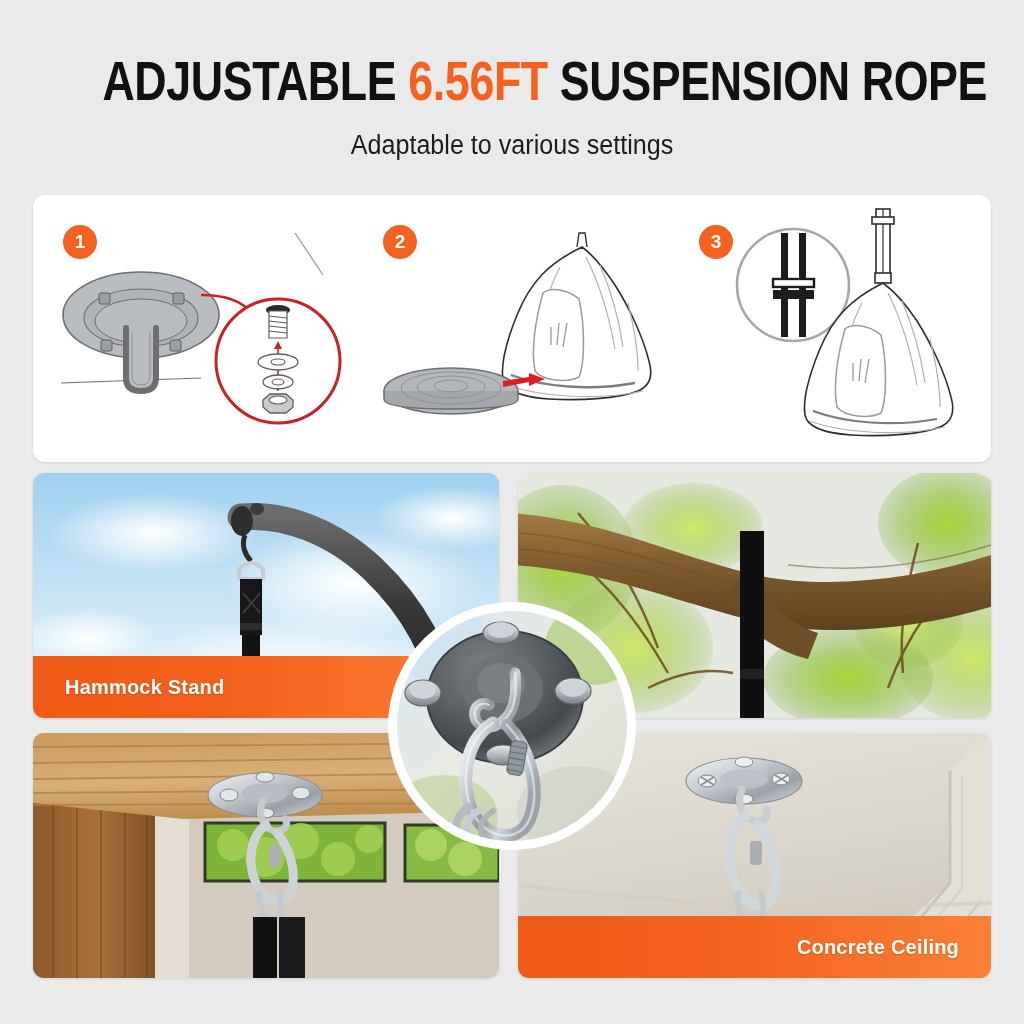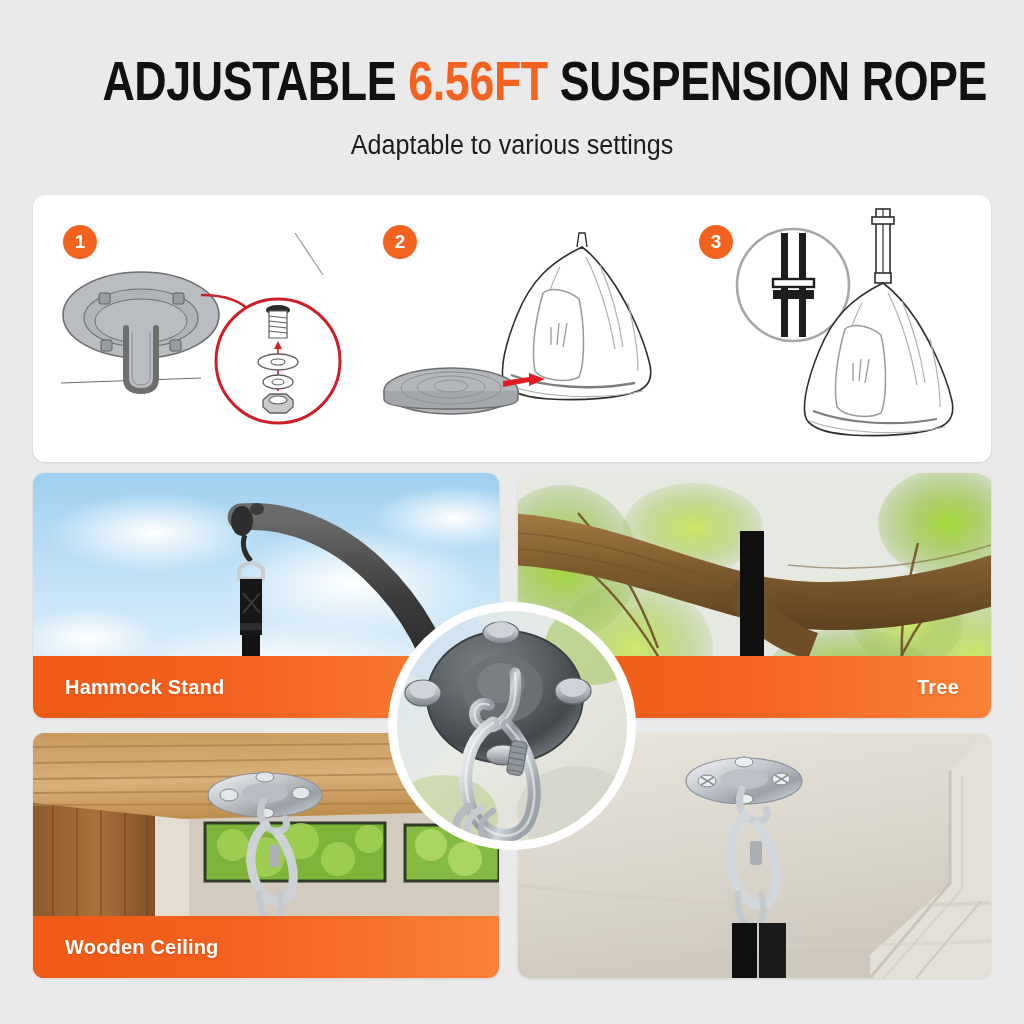--- a/index.html
+++ b/index.html
@@ -349,23 +349,20 @@
         <path d="M0 60 C90 66 160 98 235 116"></path>
         <path d="M0 76 C90 82 160 112 235 130"></path>
         <path d="M260 120 C330 136 410 130 473 108"></path>
         <path d="M260 134 C330 148 410 142 473 120"></path>
         <path d="M270 92 C340 100 410 92 473 72"></path>
       </g>
 
       <rect x="222" y="58" width="24" height="187" fill="#0f0f0f"></rect>
       <rect x="222" y="196" width="24" height="10" fill="#222222"></rect>
     </svg>
-    <div class="band right">
-      <span class="band-label">Tree</span>
-    </div>
   </div>
 
   <div class="cell cell-bl">
     <svg class="photo" viewBox="0 0 466 245" preserveAspectRatio="none">
       <defs>
         <linearGradient id="woodCeil" x1="0" y1="0" x2="0.2" y2="1">
           <stop offset="0%" stop-color="#c89a5e"></stop>
           <stop offset="60%" stop-color="#d9b07a"></stop>
           <stop offset="100%" stop-color="#c08f50"></stop>
         </linearGradient>
@@ -433,23 +430,20 @@
       <path d="M230 68 C224 82 230 96 242 98 C252 99 256 92 252 86" fill="none" stroke="#c4c9ce" stroke-width="7" stroke-linecap="round"></path>
       <path d="M233 92 C216 104 214 132 224 152 C234 172 252 174 258 158 C264 142 258 116 244 100" fill="none" stroke="#cdd2d7" stroke-width="9" stroke-linecap="round"></path>
       <rect x="236" y="112" width="11" height="22" rx="3" fill="#aab0b6"></rect>
 
       <path d="M226 158 Q226 180 236 186" fill="none" stroke="#c4c9ce" stroke-width="6"></path>
       <path d="M246 158 Q250 180 244 188" fill="none" stroke="#c4c9ce" stroke-width="6"></path>
 
       <rect x="220" y="184" width="24" height="61" fill="#111111"></rect>
       <rect x="246" y="184" width="26" height="61" fill="#1b1b1b"></rect>
     </svg>
-    <div class="band">
-      <span class="band-label">Wooden Ceiling</span>
-    </div>
   </div>
 
   <div class="cell cell-br">
     <svg class="photo" viewBox="0 0 473 245" preserveAspectRatio="none">
       <defs>
         <linearGradient id="ceilG" x1="0" y1="0" x2="0.3" y2="1">
           <stop offset="0%" stop-color="#e8e4dc"></stop>
           <stop offset="55%" stop-color="#dcd7cd"></stop>
           <stop offset="100%" stop-color="#cec8bd"></stop>
         </linearGradient>
@@ -489,20 +483,23 @@
 
       <path d="M228 82 C210 96 208 128 218 152 C230 176 250 178 256 160 C262 142 256 112 240 92" fill="none" stroke="#d2d7dc" stroke-width="10" stroke-linecap="round"></path>
       <rect x="232" y="108" width="12" height="24" rx="3" fill="#a9afb5"></rect>
 
       <path d="M220 158 Q218 184 230 192" fill="none" stroke="#c4c9ce" stroke-width="6"></path>
       <path d="M243 158 Q248 184 240 194" fill="none" stroke="#c4c9ce" stroke-width="6"></path>
 
       <rect x="214" y="190" width="25" height="55" fill="#101010"></rect>
       <rect x="241" y="190" width="27" height="55" fill="#1a1a1a"></rect>
     </svg>
+    <div class="band right">
+      <span class="band-label">Concrete Ceiling</span>
+    </div>
   </div>
 
   <div class="circle-inset">
     <div class="circle-photo">
       <svg viewBox="0 0 230 230">
         <defs>
           <linearGradient id="bgsplit" x1="0" y1="0" x2="1" y2="1">
             <stop offset="0%" stop-color="#d8e6f0"></stop>
             <stop offset="45%" stop-color="#e8eae4"></stop>
             <stop offset="100%" stop-color="#dcdacf"></stop>

